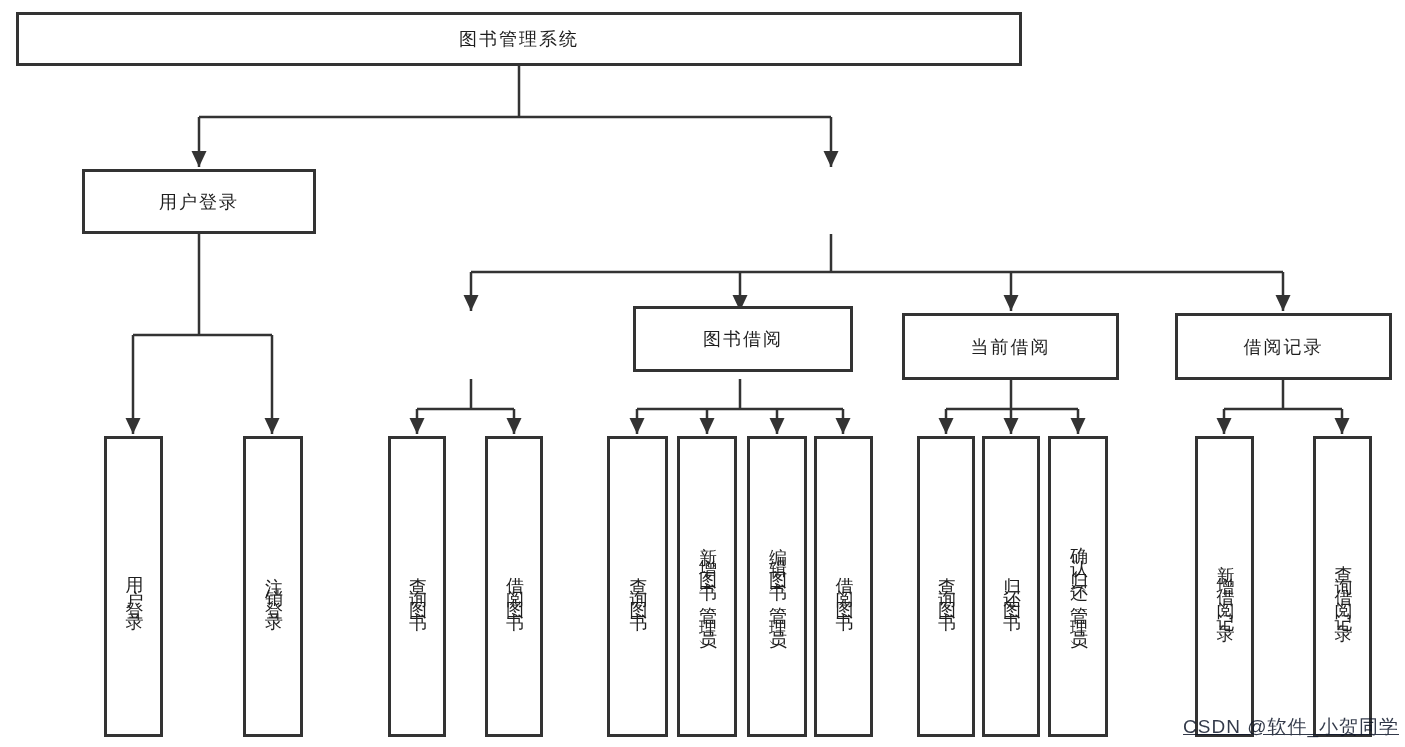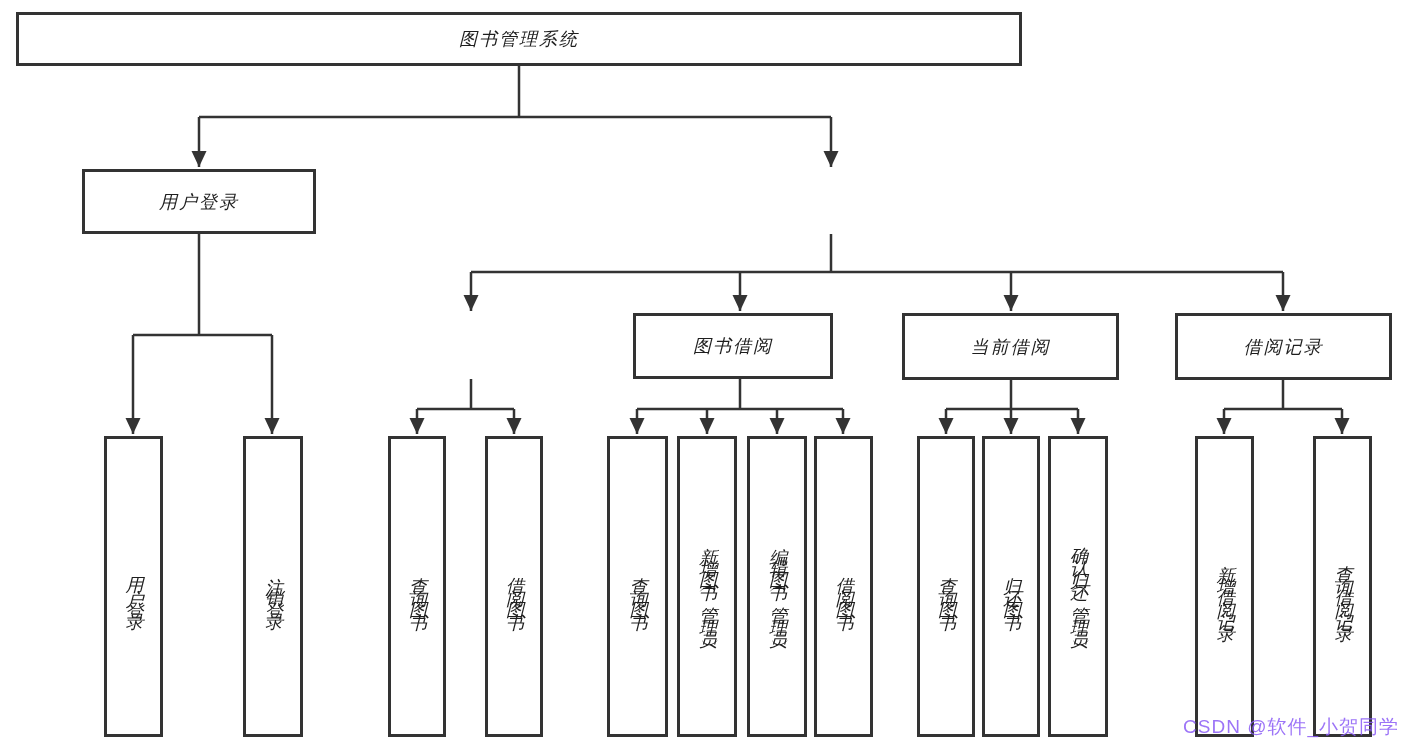--- a/index.html
+++ b/index.html
@@ -20,44 +20,44 @@
   .node {
     position: absolute;
     box-sizing: border-box;
     border: 3px solid #333333;
     background: #ffffff;
     display: flex;
     align-items: center;
     justify-content: center;
     color: #1e1e1e;
     text-align: center;
-    font-style: italic;
   }
   .h-node {
     font-size: 18px;
     letter-spacing: 2px;
   }
   .v-node {
     font-size: 18px;
     writing-mode: vertical-lr;
     text-orientation: mixed;
     letter-spacing: 12px;
     line-height: 1.1;
     top: 436px;
     height: 301px;
   }
   .watermark {
     position: absolute;
     right: 6px;
     bottom: 7px;
     font-size: 19px;
     letter-spacing: 1px;
-    color: #8b5cf6;
+    color: #0f172a;
     opacity: 0.85;
     z-index: 5;
+    text-decoration: underline;
   }
 </style>
 </head>
 <body>
 
 <div class="stage">
 
   <svg class="connectors" viewBox="0 0 1405 747" xmlns="http://www.w3.org/2000/svg">
     <defs>
       <marker id="arrow" markerUnits="userSpaceOnUse" markerWidth="18" markerHeight="17" refX="16" refY="7.5" orient="auto">
@@ -97,21 +97,21 @@
     <path d="M1078 409 V434" fill="none" stroke="#333333" stroke-width="2.5" marker-end="url(#arrow)"></path>
 
     <path d="M1224 409 V434" fill="none" stroke="#333333" stroke-width="2.5" marker-end="url(#arrow)"></path>
     <path d="M1342 409 V434" fill="none" stroke="#333333" stroke-width="2.5" marker-end="url(#arrow)"></path>
   </svg>
 
   <div class="node h-node" style="left:16px; top:12px; width:1006px; height:54px">图书管理系统</div>
 
   <div class="node h-node" style="left:82px; top:169px; width:234px; height:65px">用户登录</div>
 
-  <div class="node h-node" style="left:633px; top:313px; width:200px; height:66px">图书借阅</div>
+  <div class="node h-node" style="left:633px; top:306px; width:220px; height:66px">图书借阅</div>
   <div class="node h-node" style="left:902px; top:313px; width:217px; height:67px">当前借阅</div>
   <div class="node h-node" style="left:1175px; top:313px; width:217px; height:67px">借阅记录</div>
 
   <div class="node v-node" style="left:104px; width:59px">用户登录</div>
   <div class="node v-node" style="left:243px; width:60px">注销登录</div>
 
   <div class="node v-node" style="left:388px; width:58px">查询图书</div>
   <div class="node v-node" style="left:485px; width:58px">借阅图书</div>
 
   <div class="node v-node" style="left:607px; width:61px">查询图书</div>

